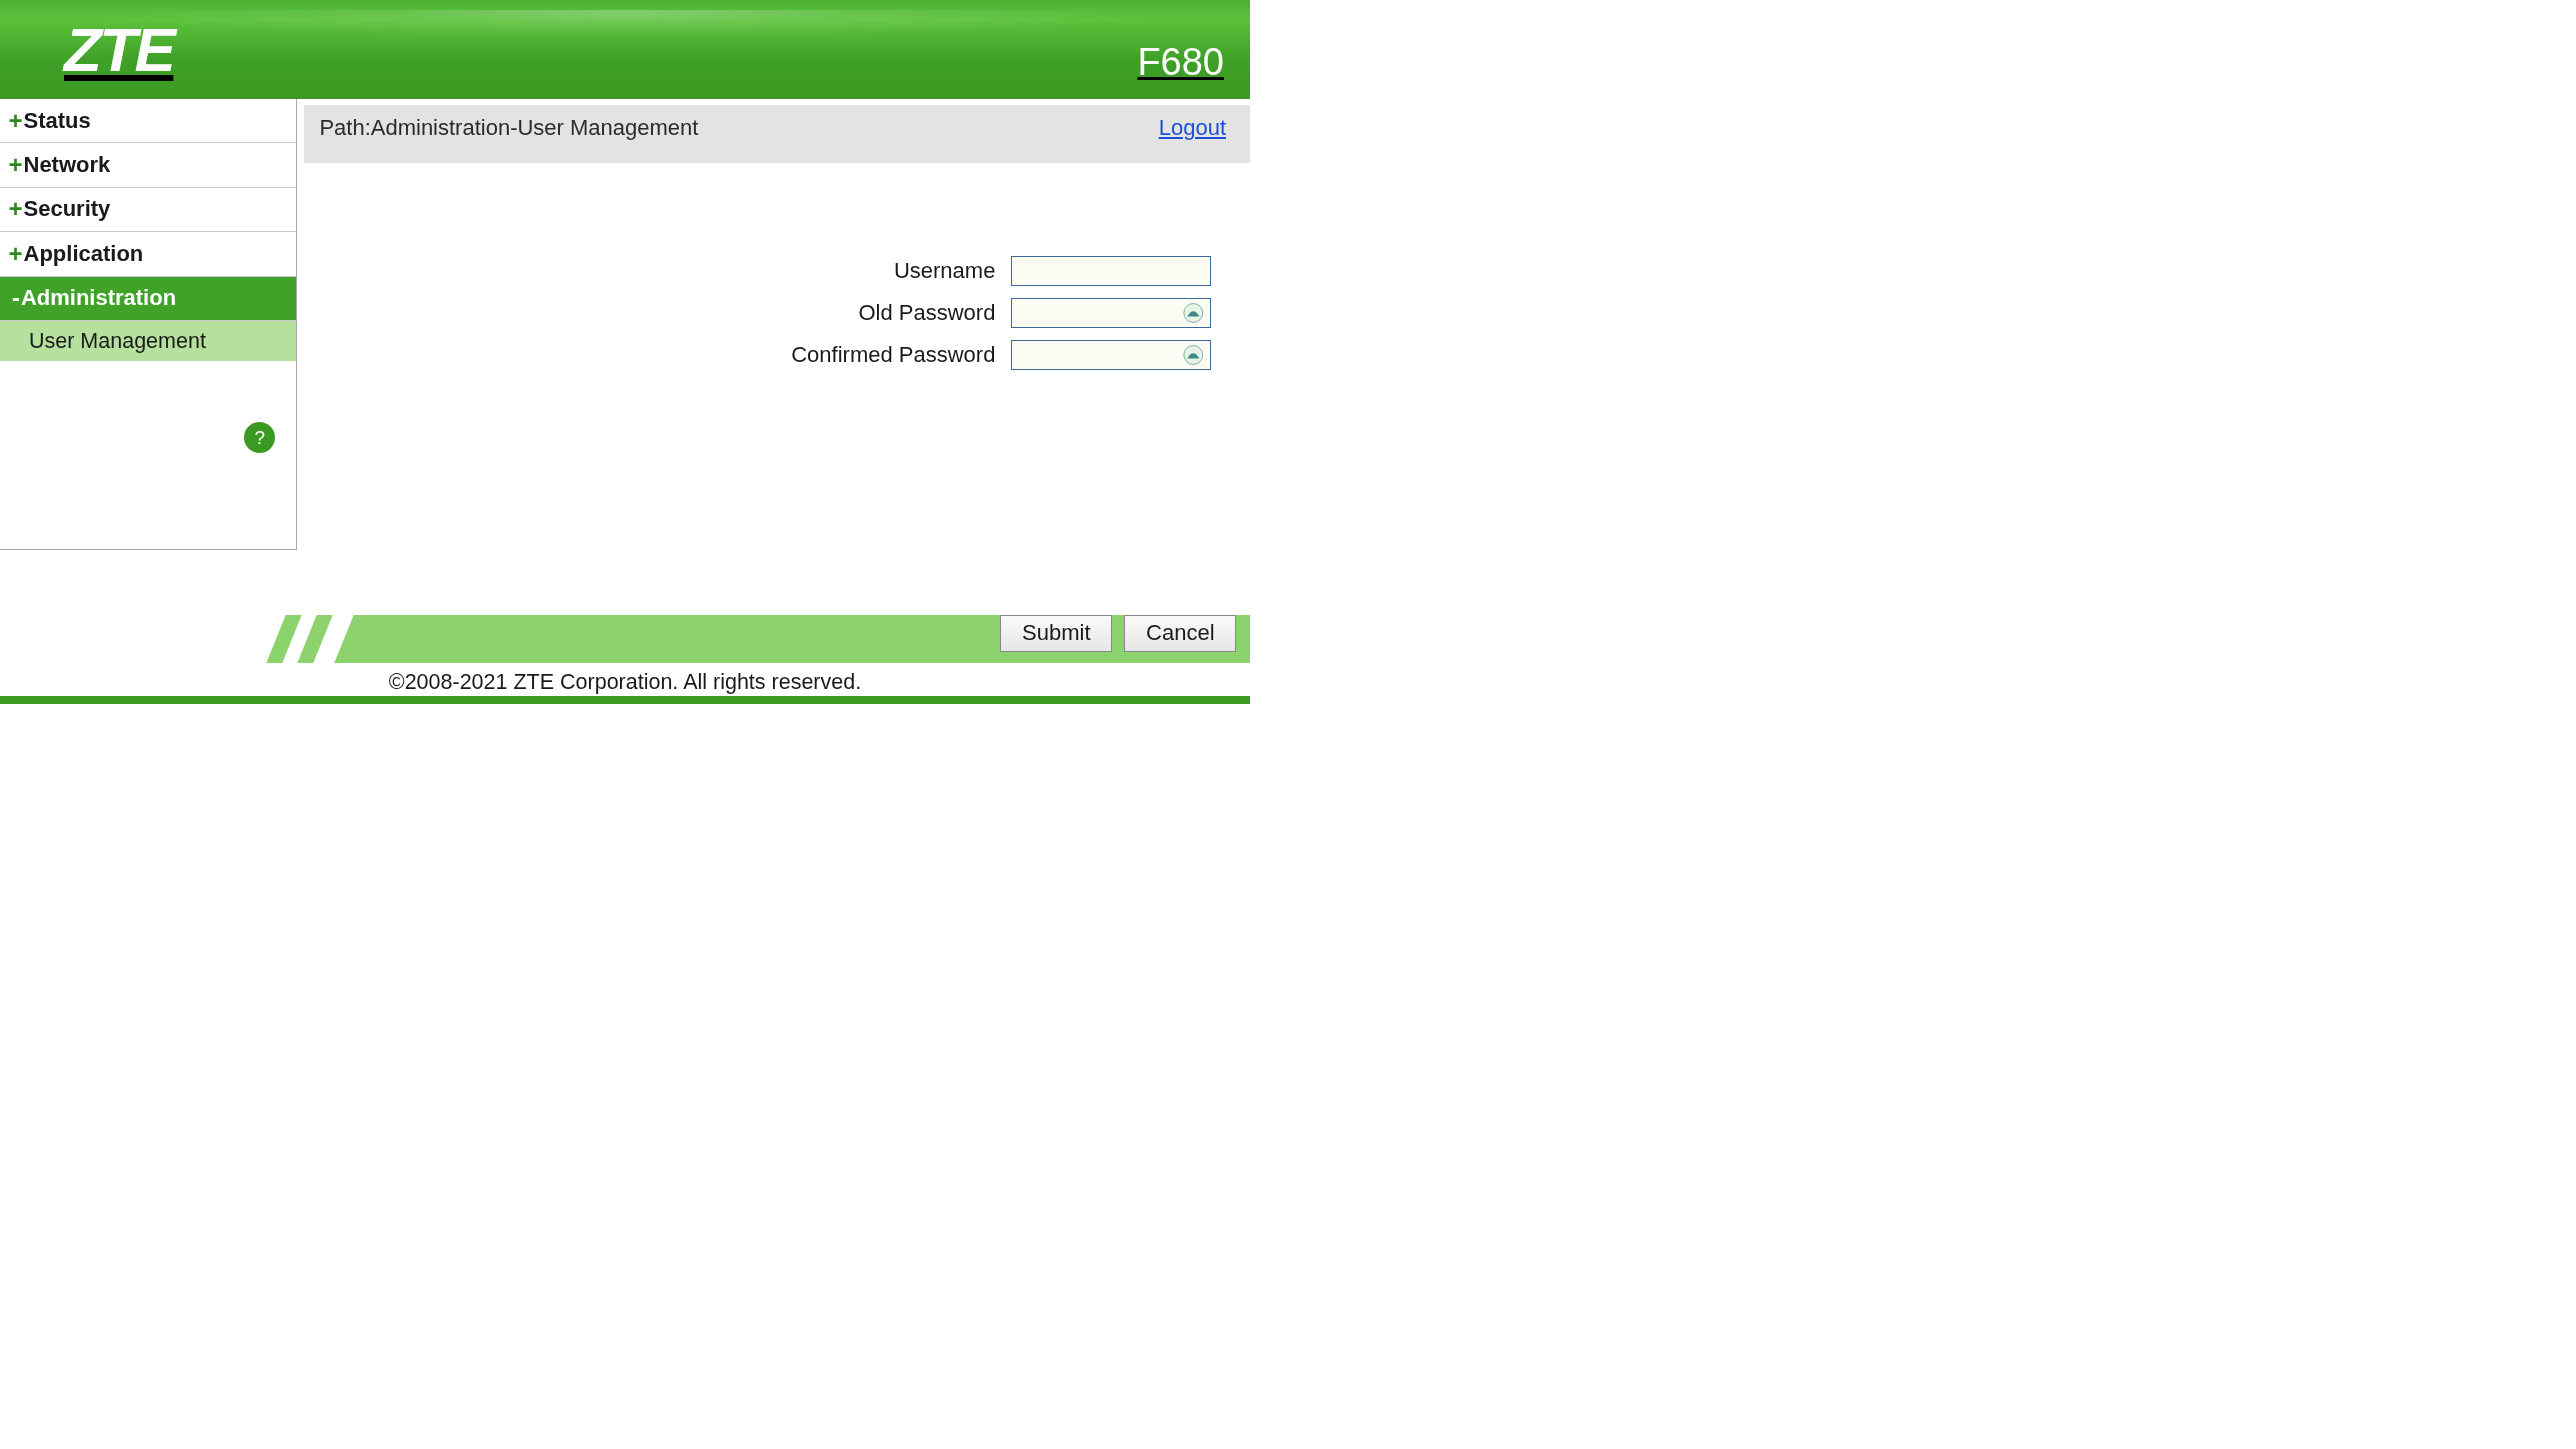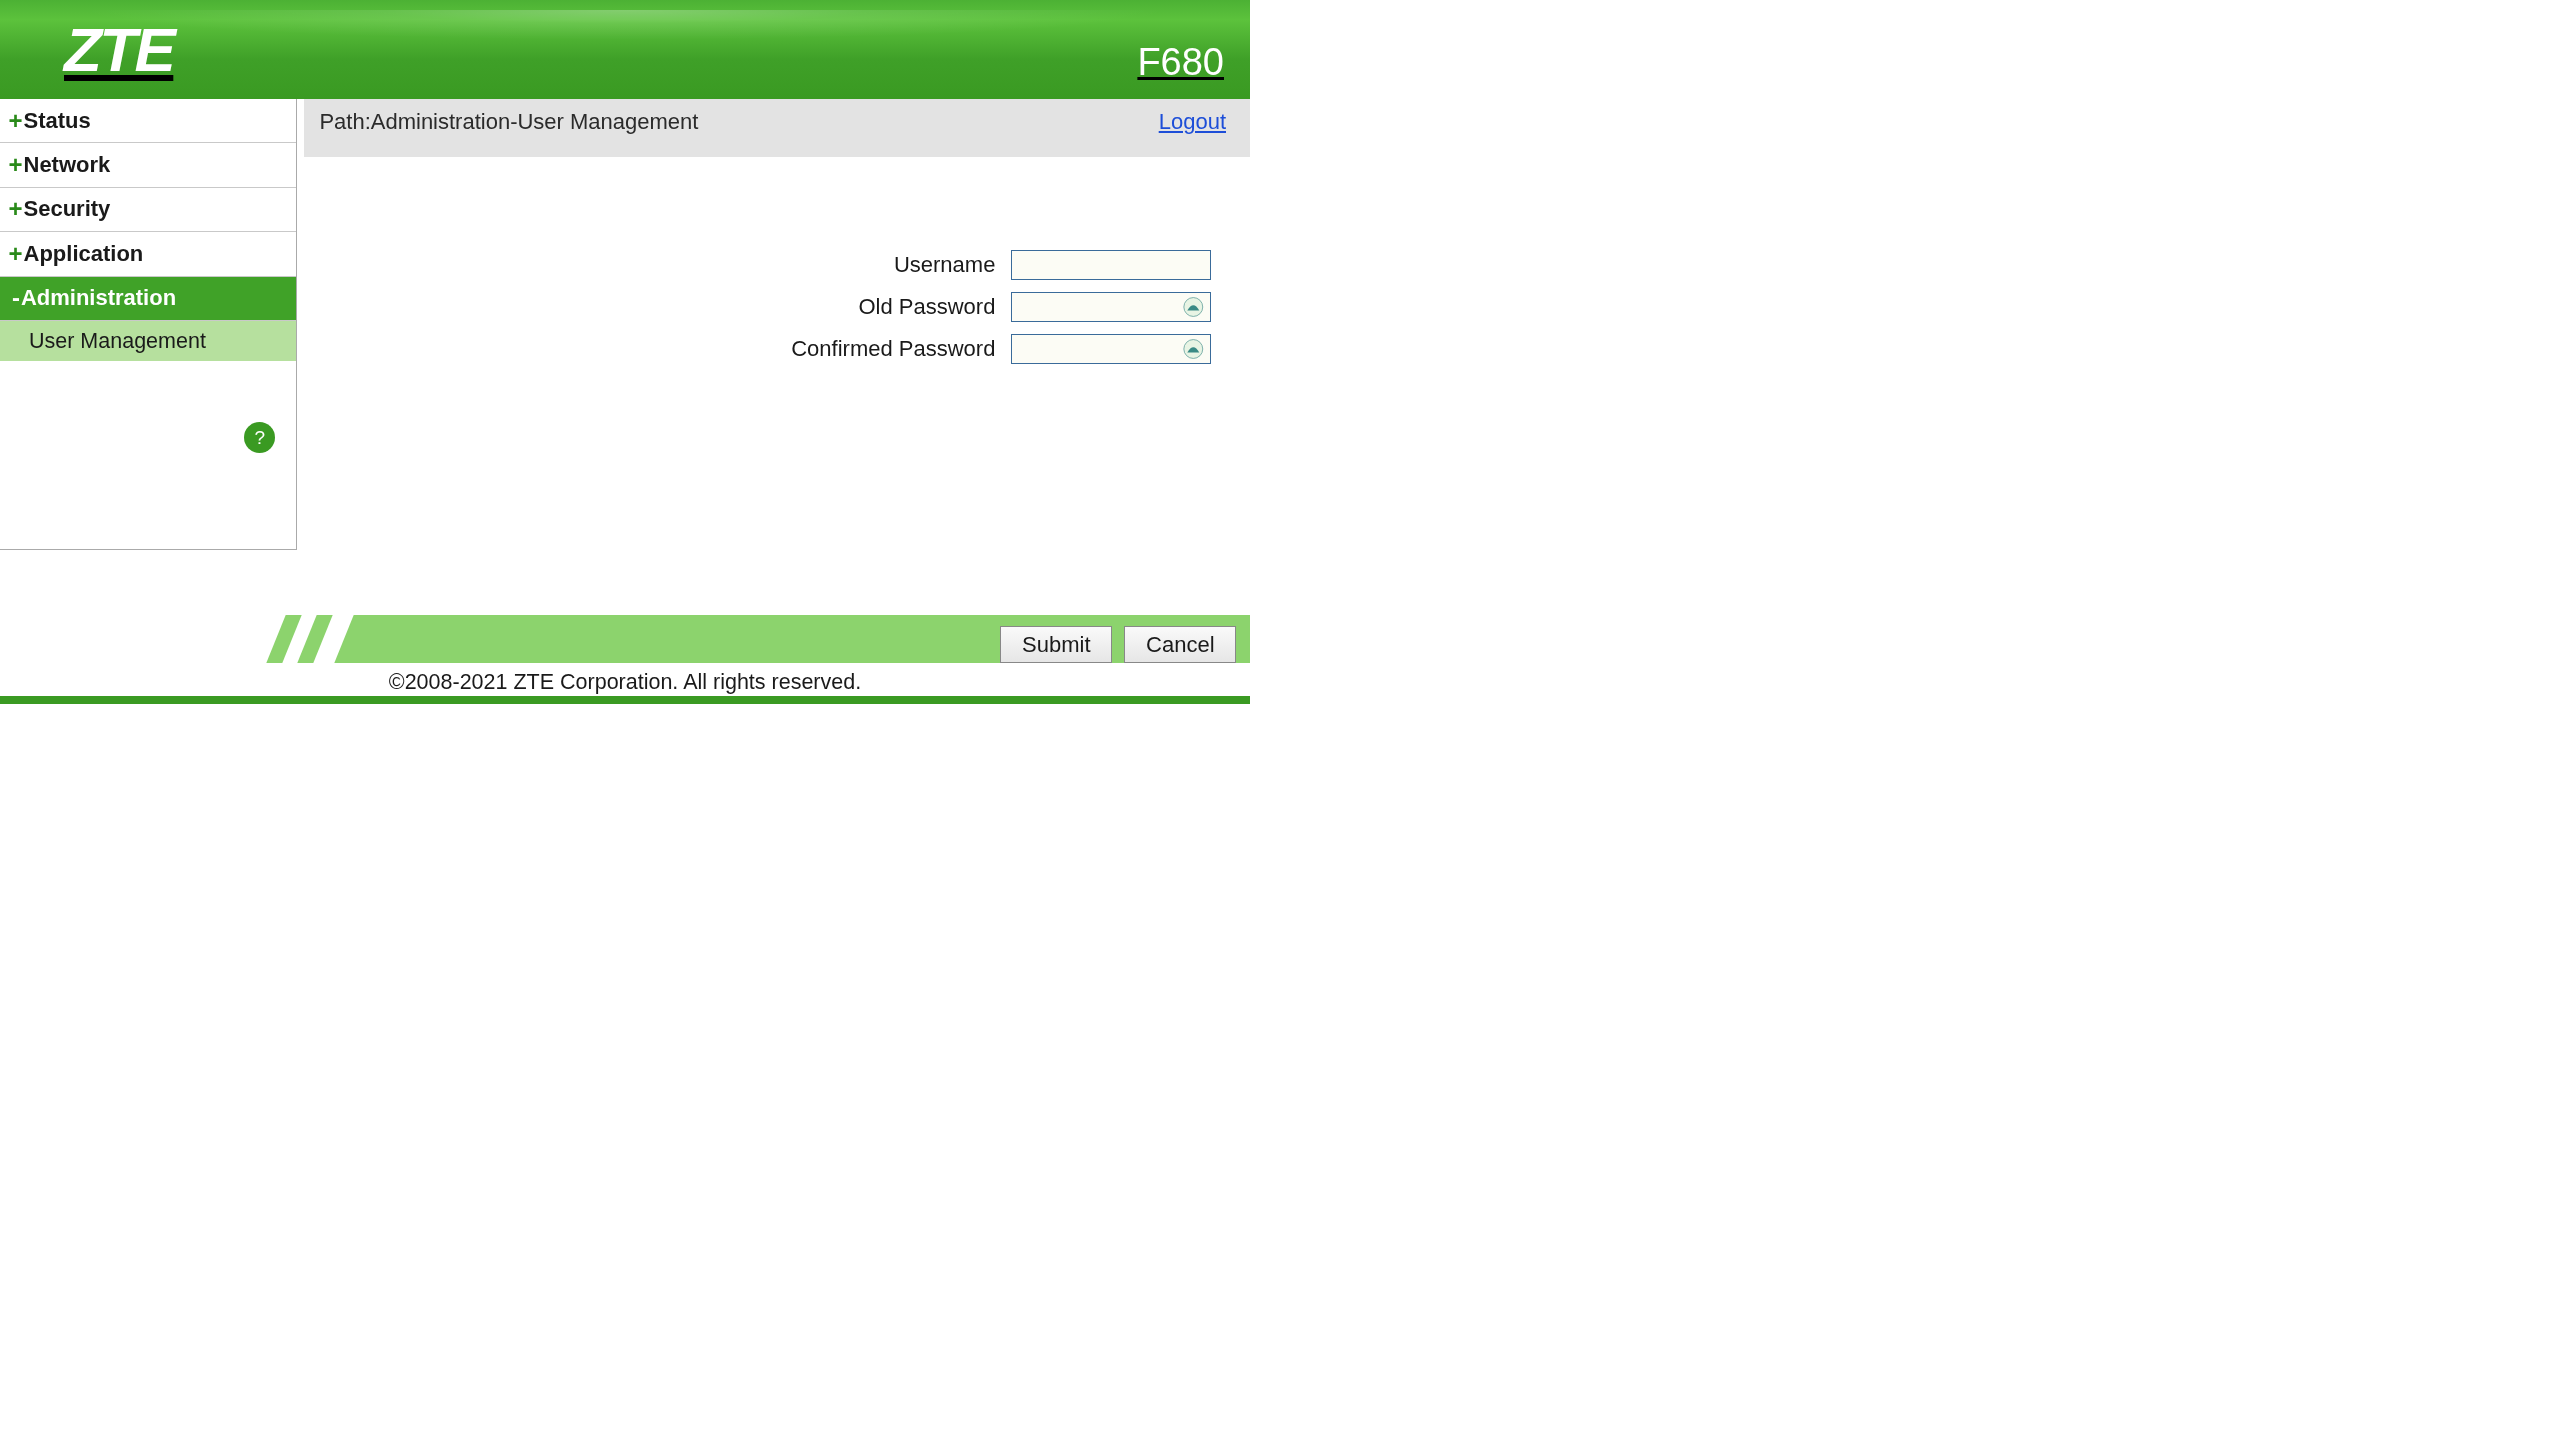--- a/index.html
+++ b/index.html
@@ -114,20 +114,21 @@
       padding-left: 6.9px;
     }
     .path-bar {
       background: #e3e3e3;
       padding: 10.3px 24px 22px 15.5px;
       display: flex;
       justify-content: space-between;
       align-items: flex-start;
       font-size: 22px;
       color: #2b2b2b;
+      margin-top: 6px;
     }
     .logout-link {
       color: #1d4ed8;
       text-decoration: underline;
       cursor: pointer;
       font-size: 22px;
     }
     .form-area {
       padding-top: 93px;
     }
@@ -167,21 +168,21 @@
     }
     .footer-bar {
       position: absolute;
       left: 0;
       right: 0;
       bottom: 41px;
       height: 48px;
       background: #8cd36d;
       display: flex;
       justify-content: flex-end;
-      align-items: flex-end;
+      align-items: flex-start;
       padding-right: 13.7px;
       gap: 12px;
     }
     .footer-bar::before {
       content: "";
       position: absolute;
       left: 258px;
       top: 0;
       bottom: 0;
       width: 86px;

